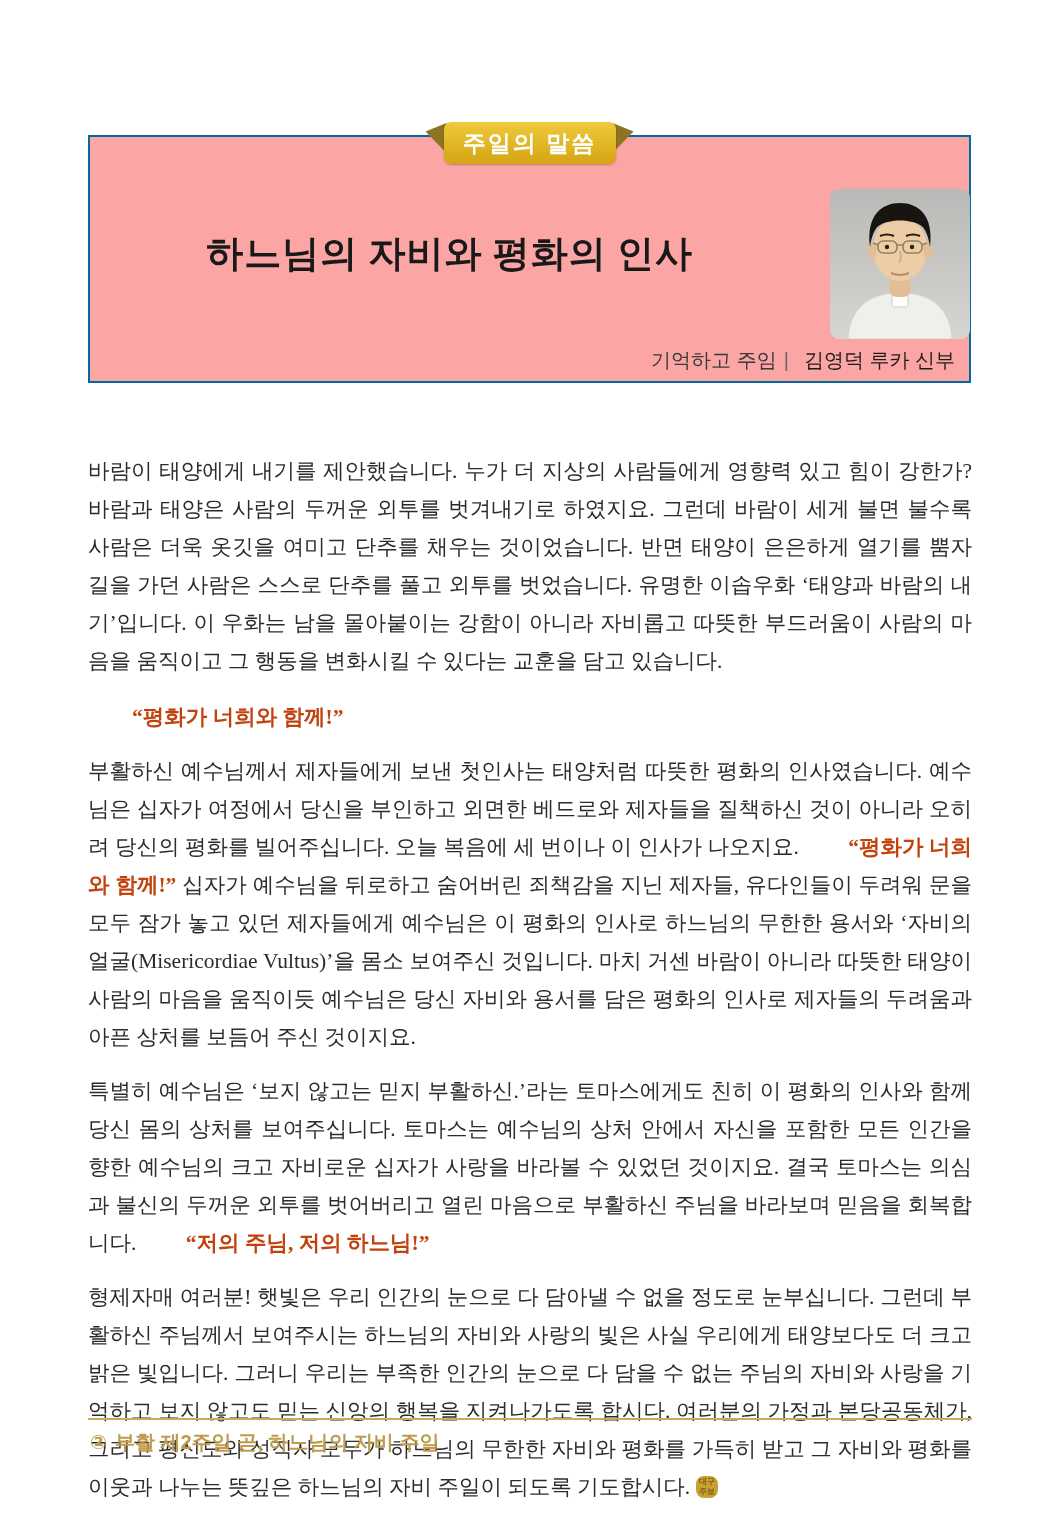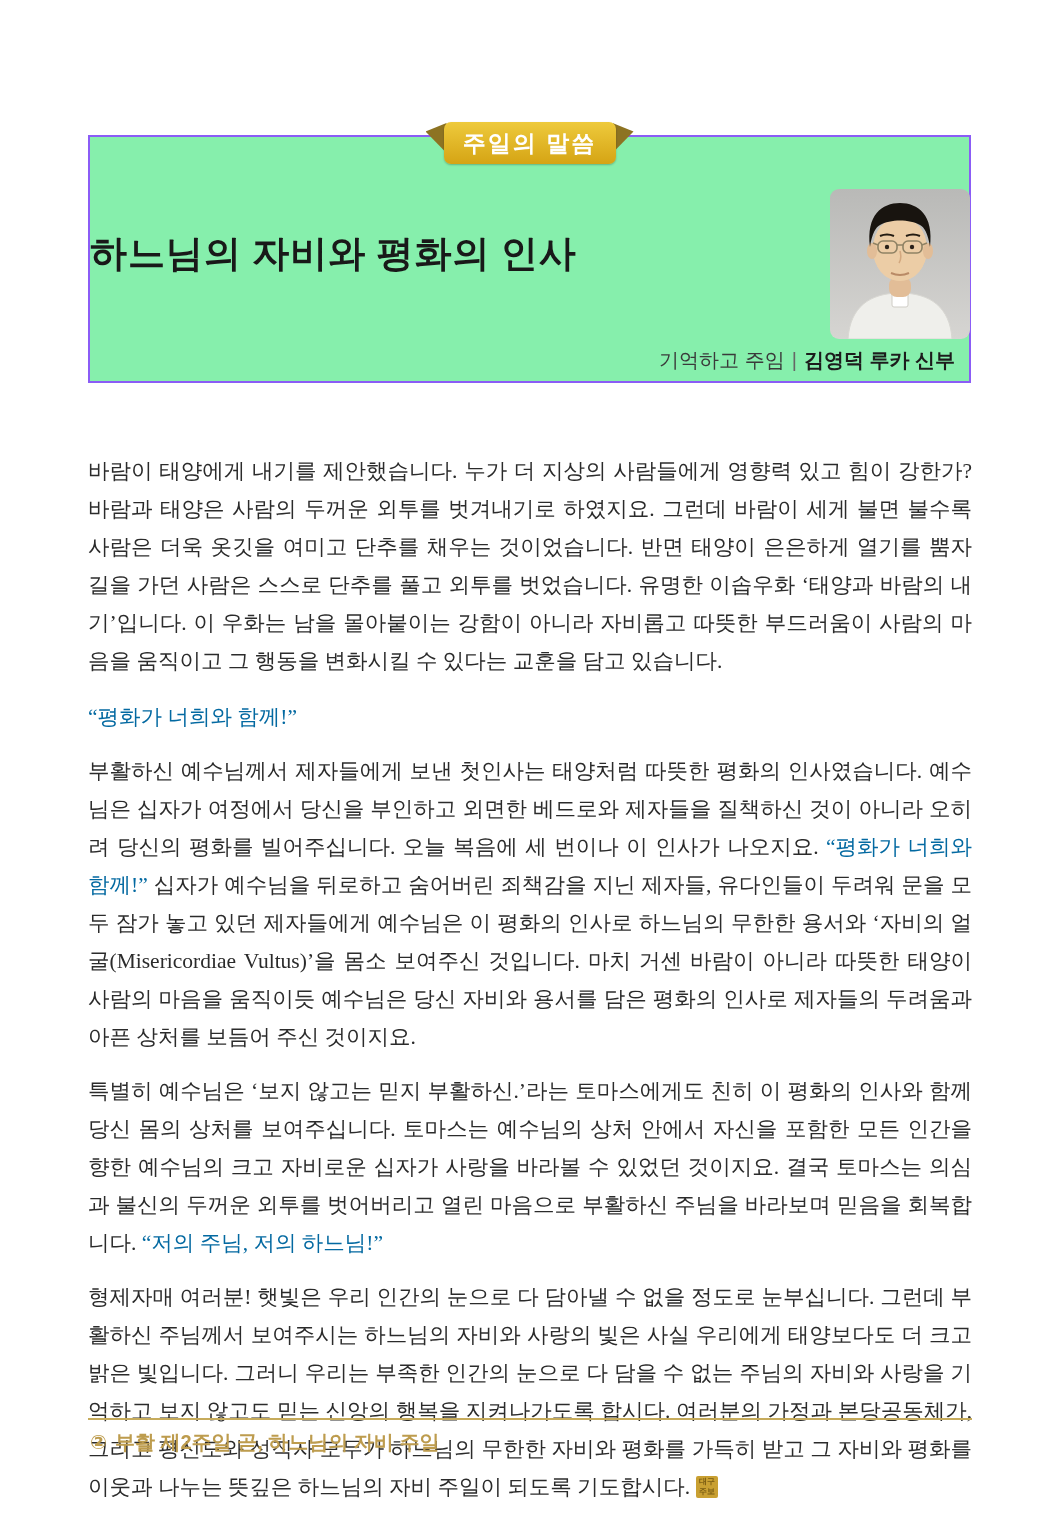--- a/index.html
+++ b/index.html
@@ -3,62 +3,62 @@
 <meta charset="utf-8">
 <style>
   html,body{margin:0;padding:0;background:#ffffff;}
   .page{
     position:relative;width:1063px;height:1536px;background:#ffffff;
     font-family:"Liberation Serif","DejaVu Serif",serif;overflow:hidden;
   }
   
   .header-box{
     position:absolute;left:88px;top:135px;width:883px;height:248px;
-    border:2px solid #8b5cf6;box-sizing:border-box;background:#86efac;
+    border:2px solid #0369a1;box-sizing:border-box;background:#fca5a5;
   }
   .ribbon{
     position:absolute;left:50%;top:-15px;transform:translateX(-50%);
     width:172px;height:42px;border-radius:7px;
     background:linear-gradient(#eeca3c,#d5a414);
     display:flex;align-items:center;justify-content:center;z-index:2;
     box-shadow:0 1px 2px rgba(0,0,0,.25);
   }
   .ribbon-label{
     color:#ffffff;font-family:"Liberation Sans","DejaVu Sans",sans-serif;
     font-weight:bold;font-size:23px;letter-spacing:2px;
   }
   .fold{position:absolute;width:21px;height:30px;background:#8d7322;z-index:1;top:-14px;}
   .fold-left{left:calc(50% - 104px);clip-path:polygon(0 28%,100% 0,100% 100%);}
   .fold-right{right:calc(50% - 104px);clip-path:polygon(100% 28%,0 0,0 100%);}
   .header-title{
-    position:absolute;left:0;right:160px;top:92px;text-align:left;
+    position:absolute;left:0;right:160px;top:92px;text-align:center;
     font-size:37px;font-weight:bold;color:#191919;letter-spacing:1px;white-space:nowrap;
   }
   .portrait{
     position:absolute;left:740px;top:52px;width:140px;height:150px;
     border-radius:9px;overflow:hidden;
   }
   .caption{
     position:absolute;right:14px;bottom:7px;
     font-family:"Liberation Sans","DejaVu Sans",sans-serif;
     font-size:20px;color:#3a3a3a;white-space:nowrap;
   }
   .caption .sep{padding:0 7px;color:#666;}
-  .caption .name{font-weight:bold;color:#1c1c1c;}
+  .caption .name{font-weight:normal;color:#1c1c1c;margin-left:8px;}
   
   .article{
     position:absolute;left:88px;top:452px;width:884px;
     font-size:21.5px;line-height:38px;color:#2b2b2b;text-align:justify;
   }
   .para{margin:0 0 16px 0;}
   .subheading{margin:18px 0 16px 0;font-size:21.5px;line-height:38px;font-weight:bold;color:#1c1c1c;}
-  .article strong{font-weight:normal;color:#0369a1;}
+  .article strong{font-weight:bold;color:#c2410c;margin-left:44px;}
   .seal{
     display:inline-block;vertical-align:-4px;margin-left:6px;
-    width:22px;height:22px;background:#c9a032;border-radius:2px;
+    width:22px;height:22px;background:#c9a032;border-radius:8px;
     font-family:"Liberation Sans","DejaVu Sans",sans-serif;
     font-size:8px;line-height:10px;font-weight:bold;color:#7a5c12;
     text-align:center;letter-spacing:0;overflow:hidden;padding-top:1px;box-sizing:border-box;
   }
   
   .footer-rule{position:absolute;left:88px;top:1418px;width:884px;border-top:2px solid #c6ab5c;}
   .footer-text{
     position:absolute;left:90px;top:1429px;
     font-family:"Liberation Sans","DejaVu Sans",sans-serif;
     font-weight:bold;font-size:20px;color:#bd9c4e;white-space:nowrap;

